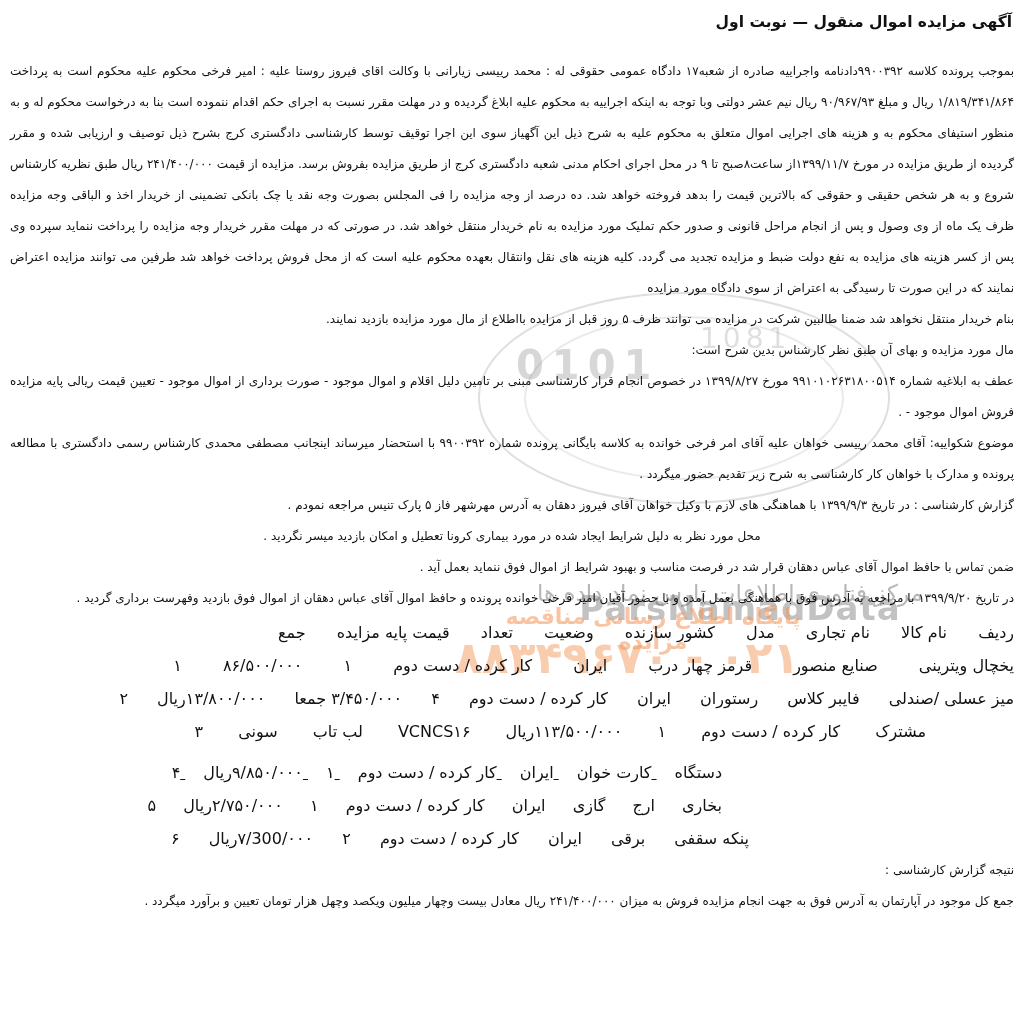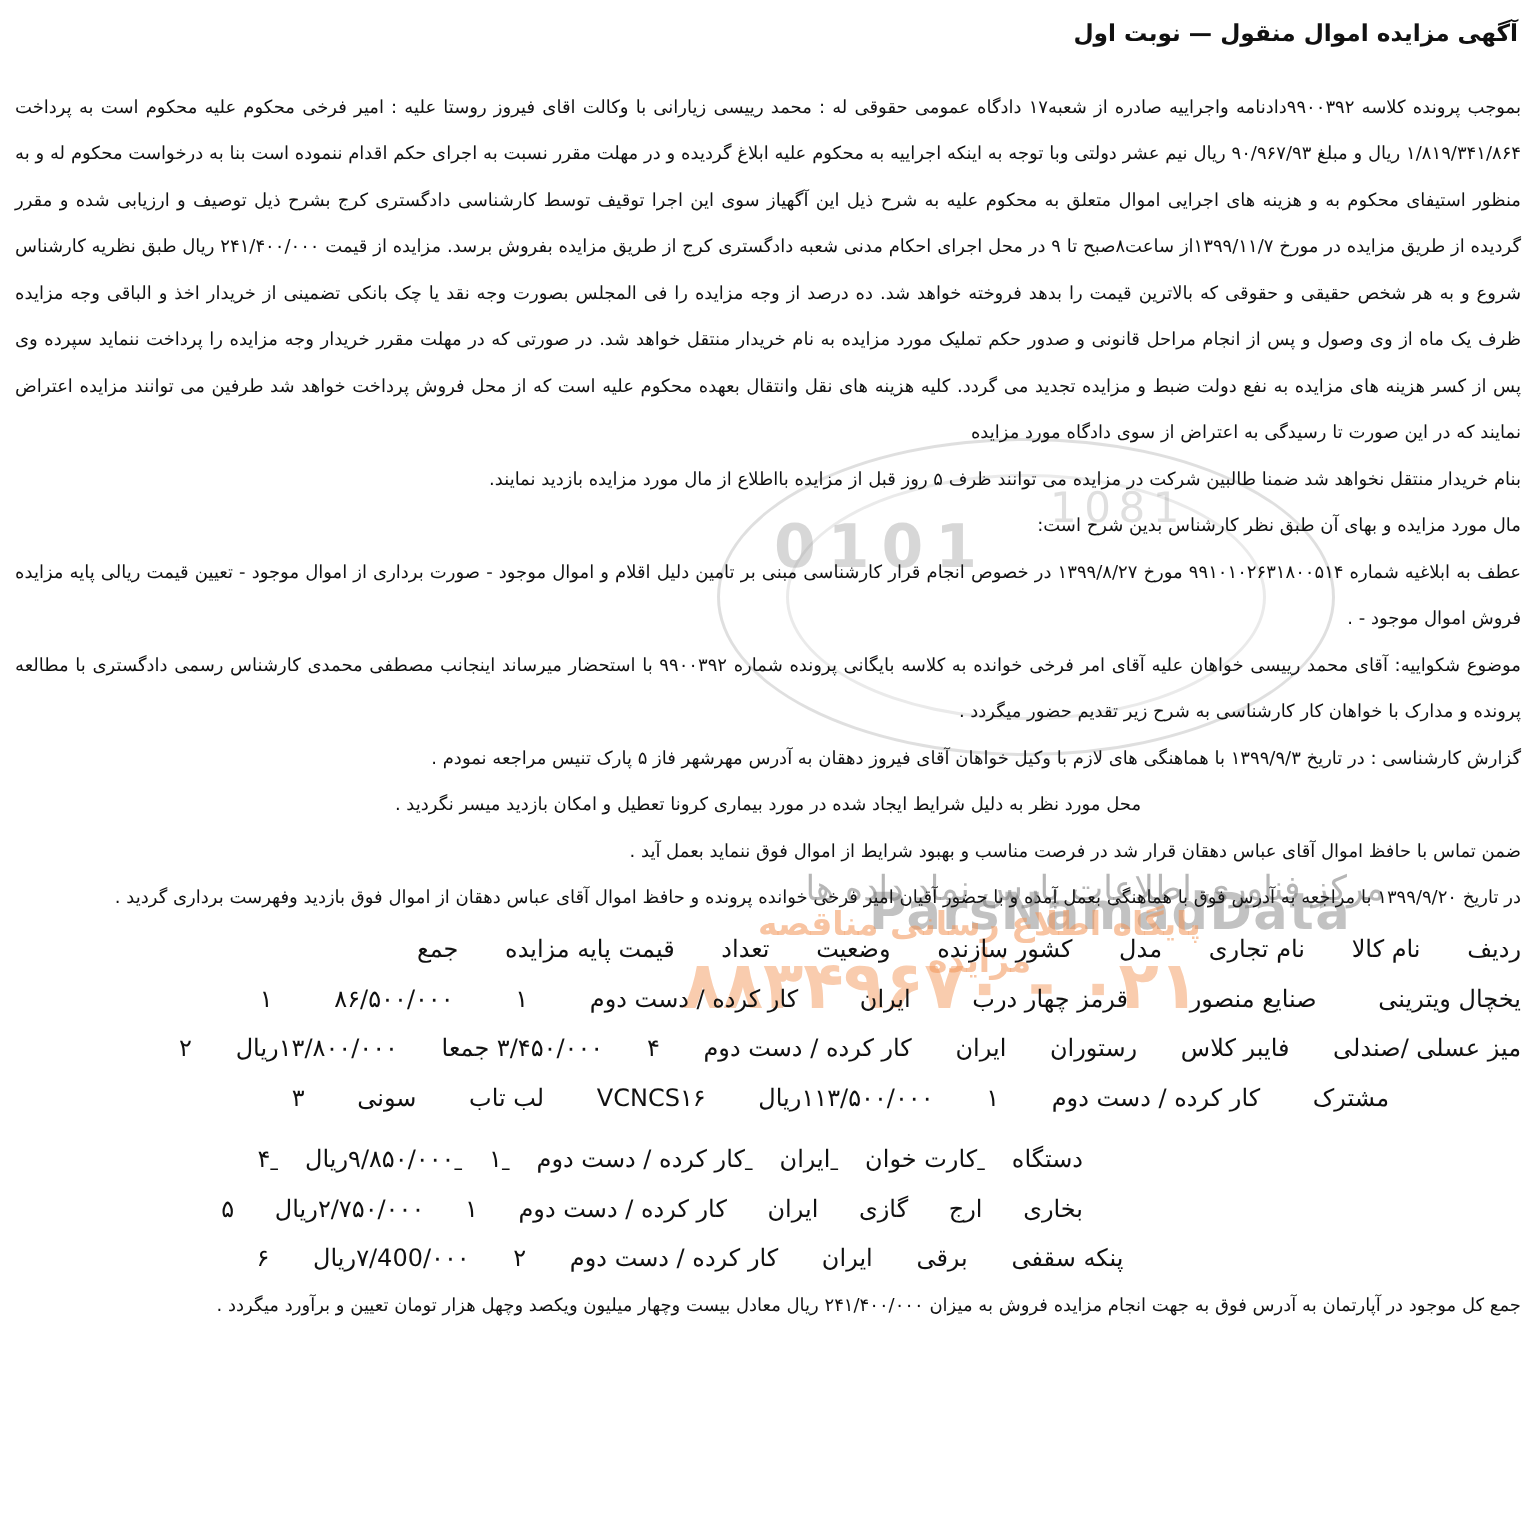--- a/index.html
+++ b/index.html
@@ -177,21 +177,22 @@
         <span>۱</span>
         <span>۲/۷۵۰/۰۰۰ریال</span>
         <span>۵</span>
       </div>
       <div class="trow r6">
         <span>پنکه سقفی</span>
         <span>برقی</span>
         <span>ایران</span>
         <span>کار کرده / دست دوم</span>
         <span>۲</span>
-        <span>۷/400/۰۰۰ریال</span>
+        <span>۷/300/۰۰۰ریال</span>
         <span>۶</span>
       </div>
     </div>
 
+    <p class="body rightline result-label">نتیجه  گزارش  کارشناسی  :</p>
     <p class="body">جمع  کل  موجود  در  آپارتمان  به  آدرس  فوق  به  جهت  انجام  مزایده  فروش  به  میزان    ۲۴۱/۴۰۰/۰۰۰     ریال  معادل  بیست  وچهار  میلیون  ویکصد  وچهل  هزار تومان  تعیین  و برآورد  میگردد .</p>
 
   </div>
 </div>
 
 </body></html>

